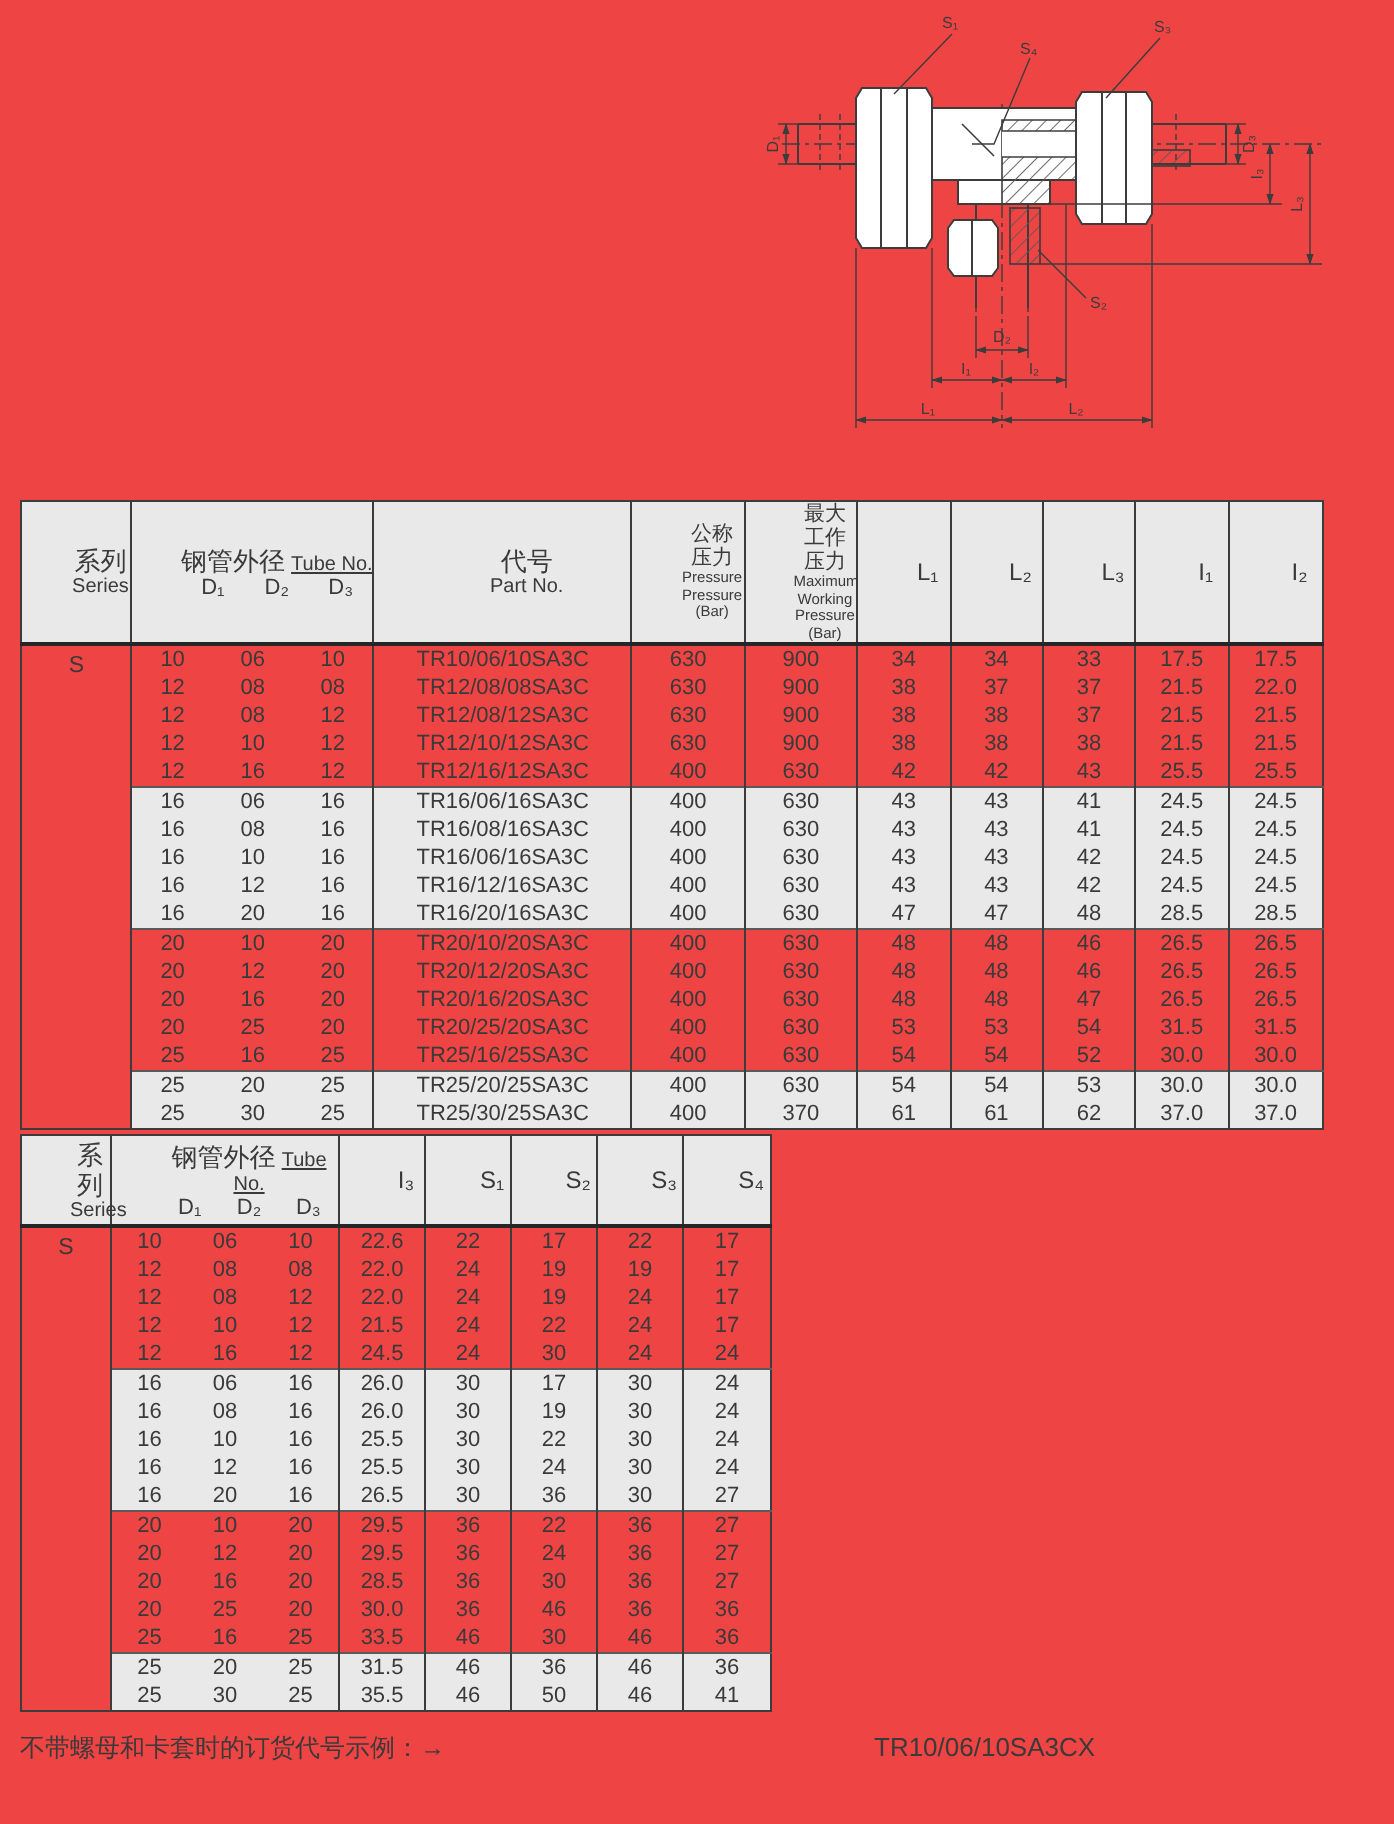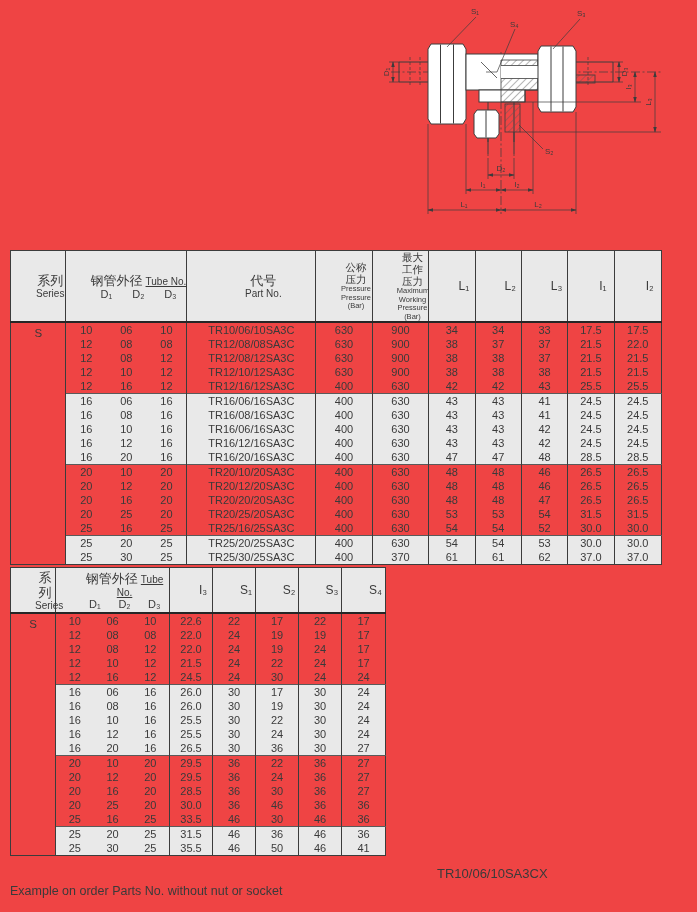--- a/index.html
+++ b/index.html
@@ -352,21 +352,21 @@
           <td class="bl">48</td>
           <td class="bl">48</td>
           <td class="bl">46</td>
           <td class="bl">26.5</td>
           <td class="bl">26.5</td>
         </tr>
         <tr>
           <td class="bl">20</td>
           <td>16</td>
           <td>20</td>
-          <td class="bl">TR20/20/20SA3C</td>
+          <td class="bl">TR20/16/20SA3C</td>
           <td class="bl">400</td>
           <td class="bl">630</td>
           <td class="bl">48</td>
           <td class="bl">48</td>
           <td class="bl">47</td>
           <td class="bl">26.5</td>
           <td class="bl">26.5</td>
         </tr>
         <tr>
           <td class="bl">20</td>
@@ -624,16 +624,16 @@
           <td>25</td>
           <td class="bl">35.5</td>
           <td class="bl">46</td>
           <td class="bl">50</td>
           <td class="bl">46</td>
           <td class="bl">41</td>
         </tr>
       </tbody>
   </table>
 
+  <div id="footer-line1">不带螺母和卡套时的订货代号示例：→</div>
   <div id="footer-part">TR10/06/10SA3CX</div>
-  <div id="footer-line2">Example on order Parts No. without nut or socket</div>
 
 </div>
 
 </body></html>

